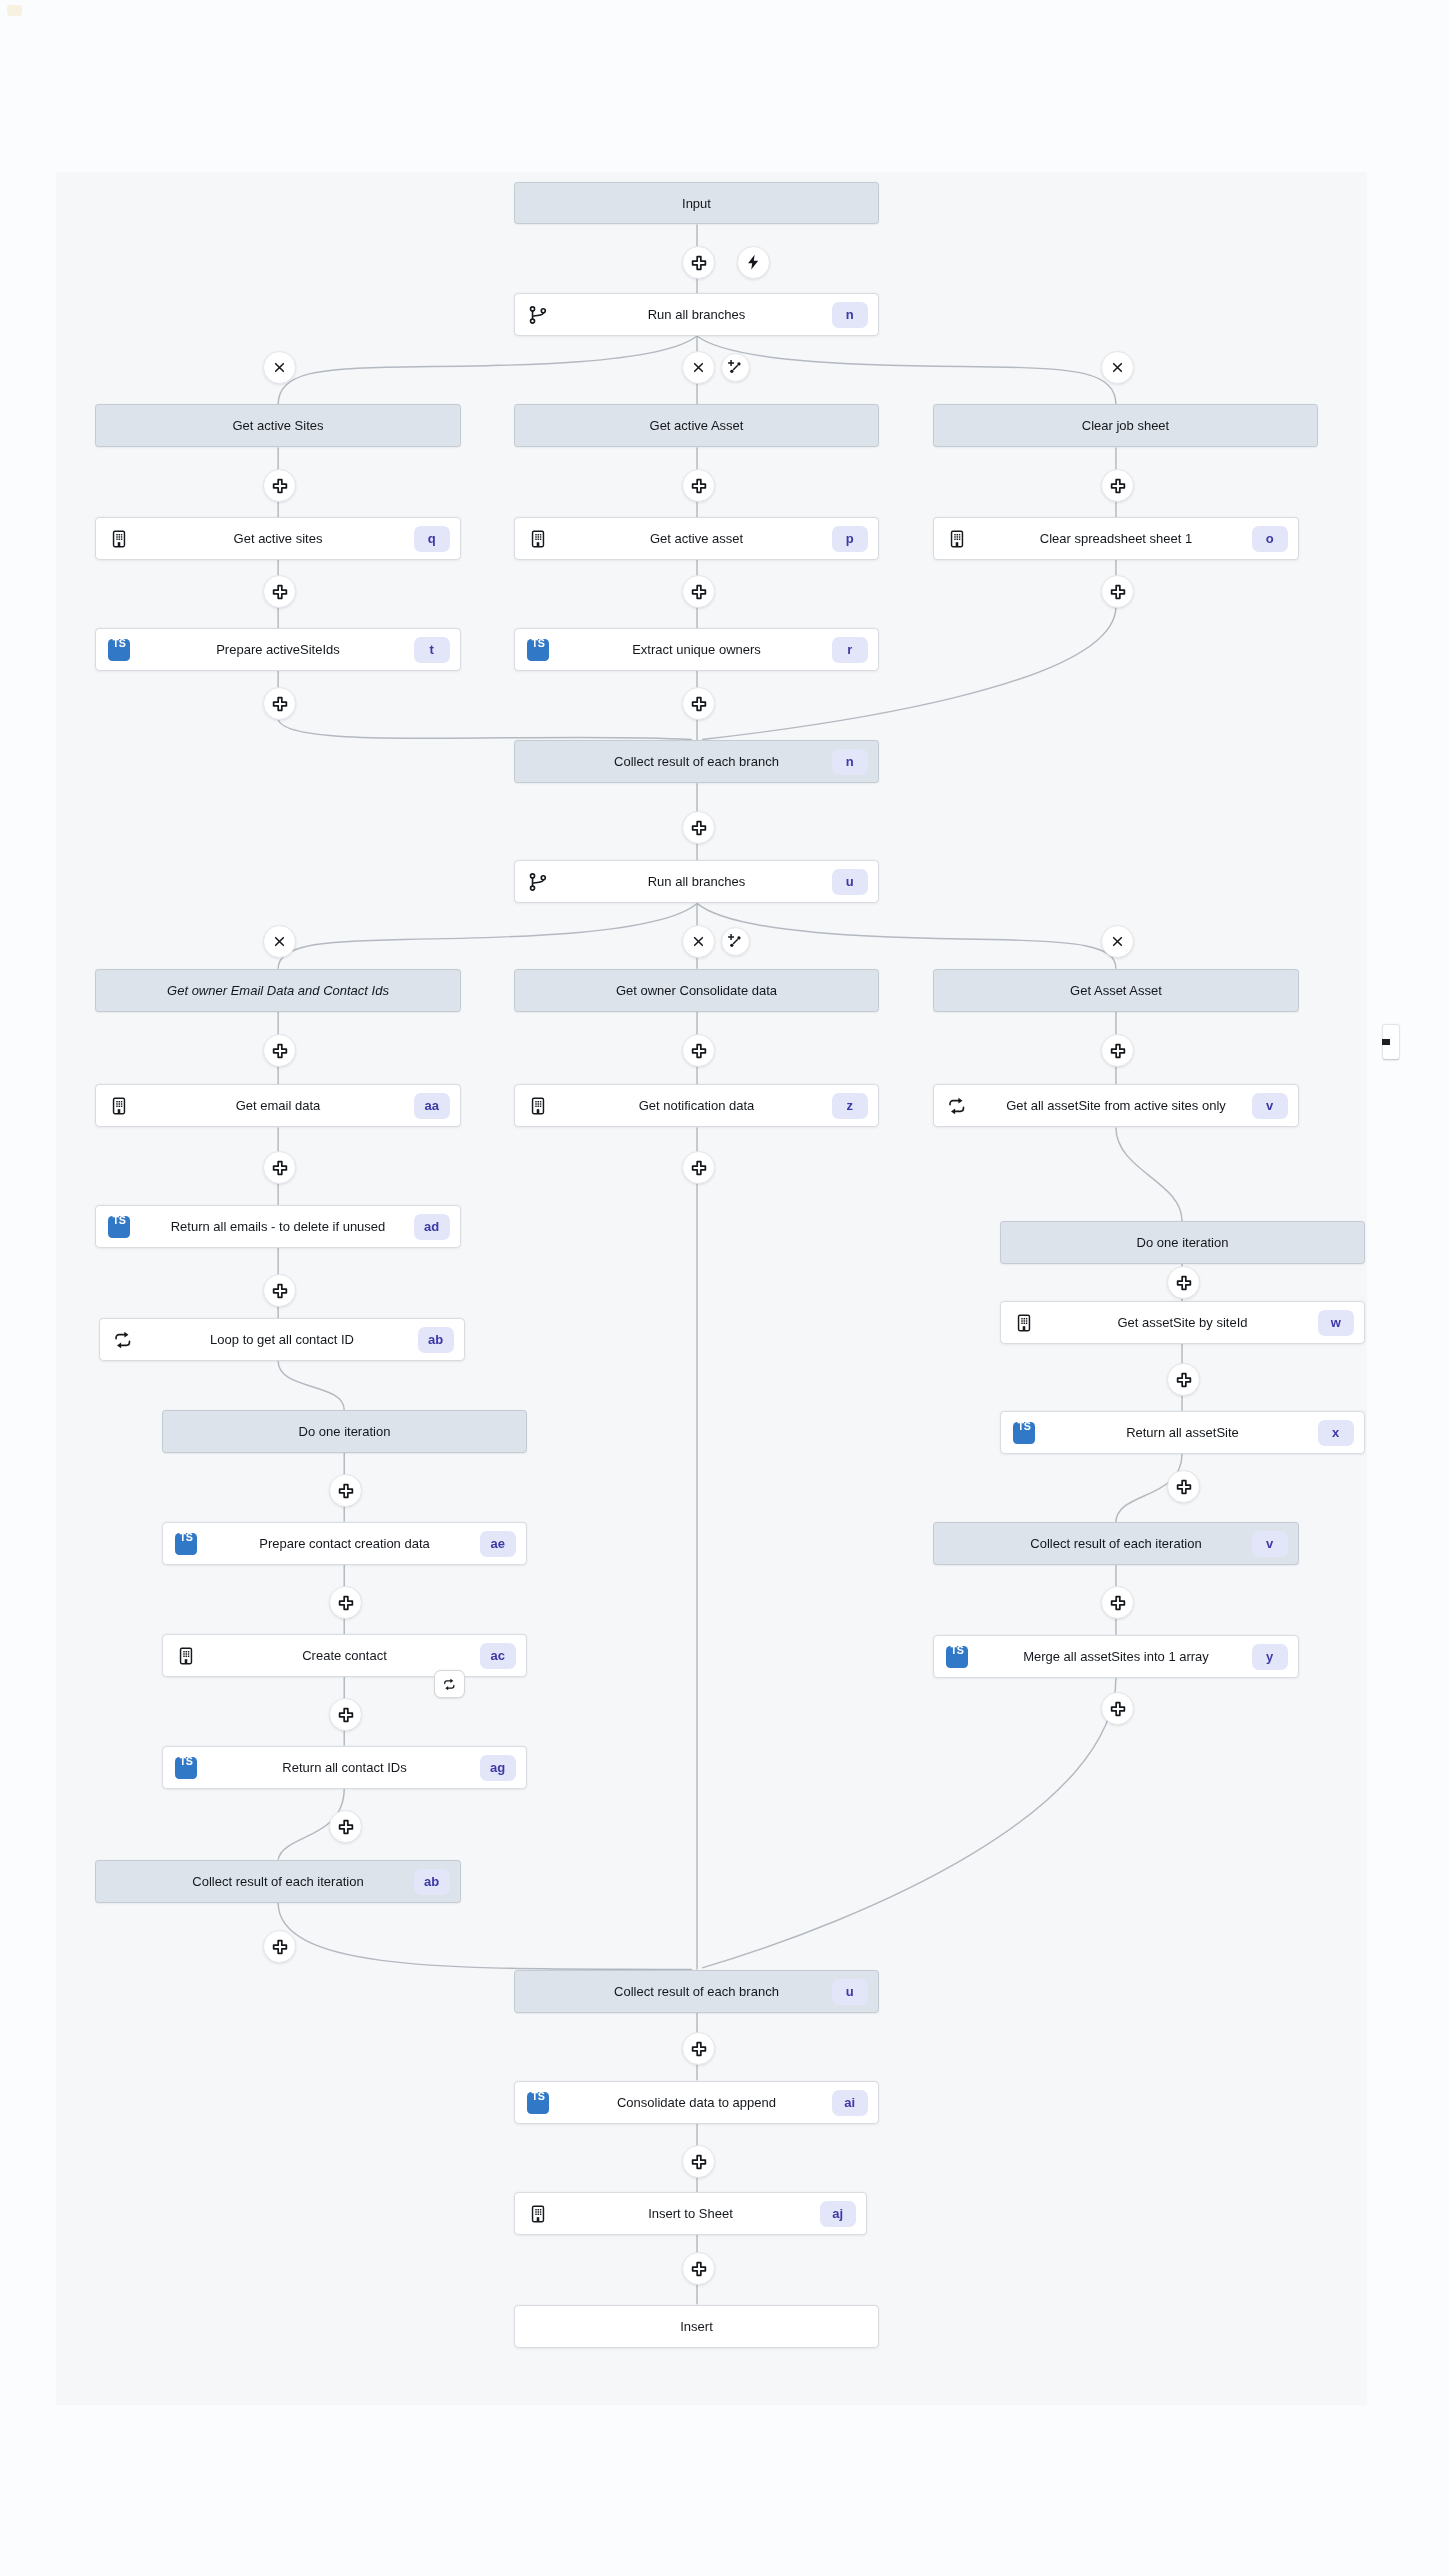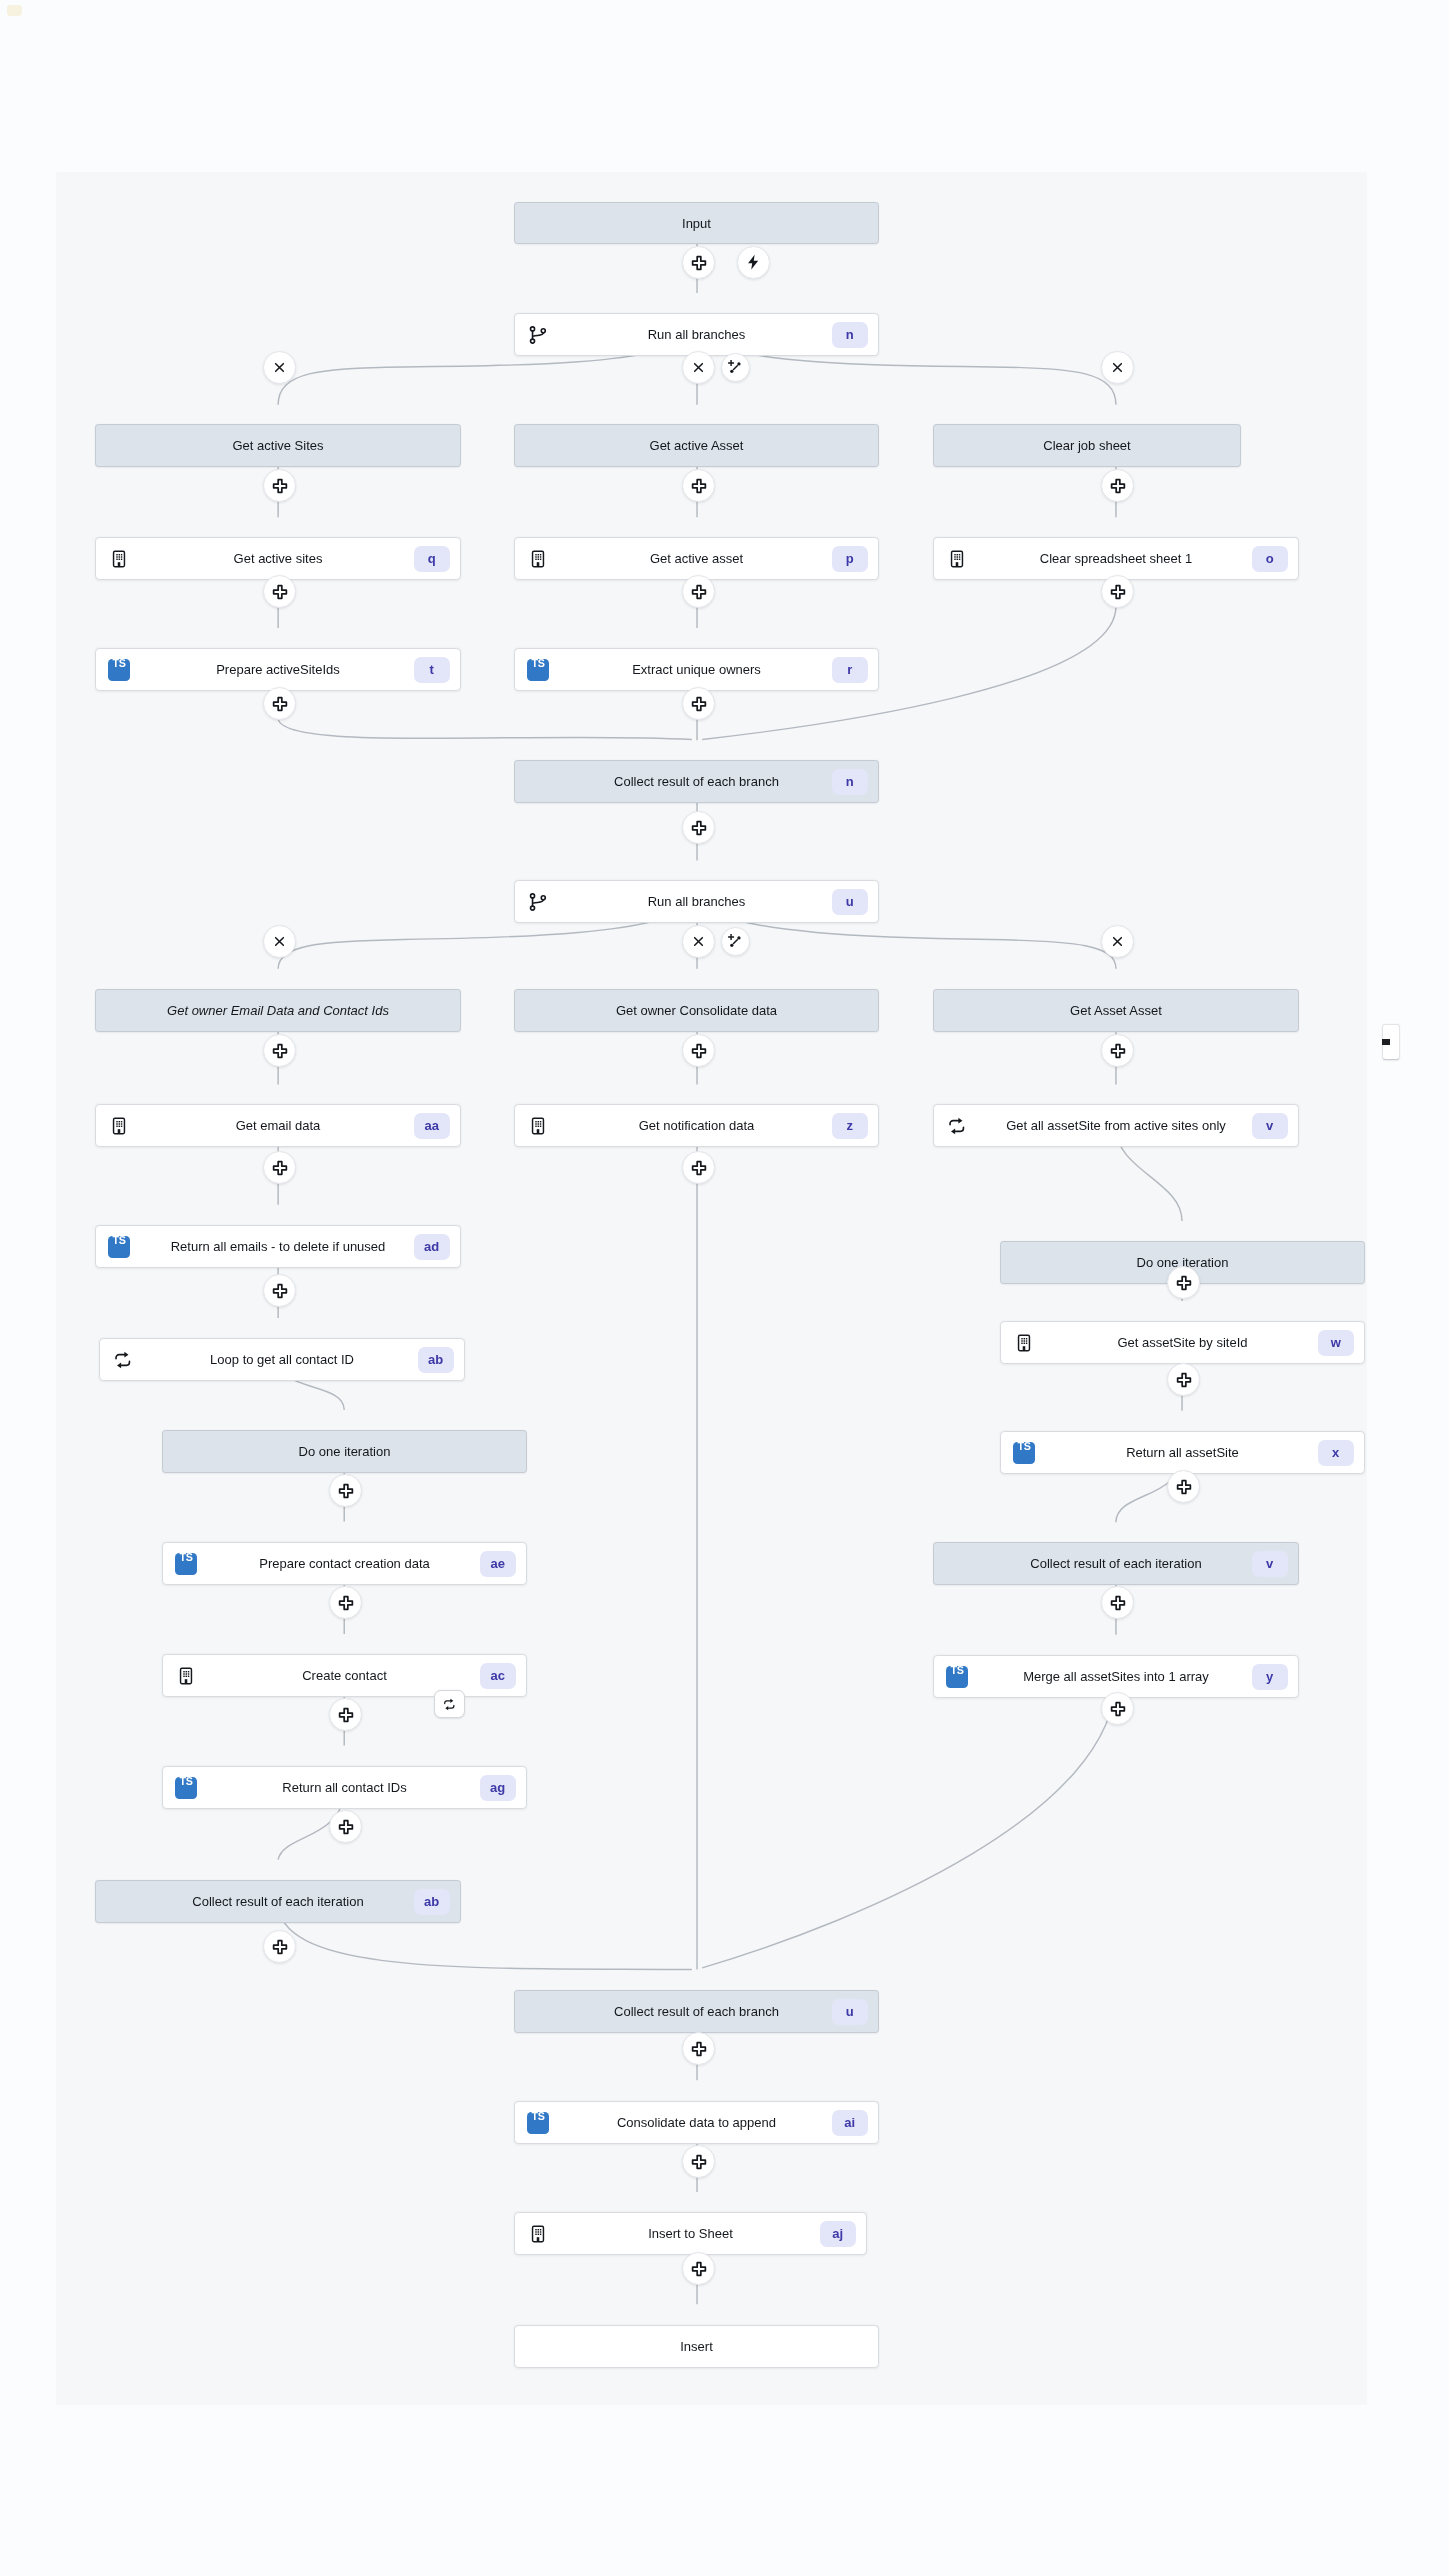--- a/index.html
+++ b/index.html
@@ -15,21 +15,21 @@
   }
   #logo-smudge{
     position:absolute;left:6.9px;top:5.2px;width:15.5px;height:11px;border-radius:3.4px;
     background:#f6efd9;opacity:.85;
   }
   #edges{position:absolute;left:0;top:0;width:1449px;height:2576px;}
   #edges path{stroke:#b3b9c0;stroke-width:1.7;fill:none;}
   .node,.hdr,.plain{
     position:absolute;box-sizing:border-box;height:43px;
     display:flex;align-items:center;justify-content:center;
-    font-size:13px;color:#14181d;margin-top:20px;
+    font-size:13px;color:#14181d;
   }
   .node,.plain{
     background:#ffffff;border:0.9px solid #d8dbdf;border-radius:4.3px;
     box-shadow:0 0.9px 2.6px rgba(20,24,33,.07);
     font-weight:500;
   }
   .hdr{
     background:#dde3ea;border:0.9px solid #c4cbd3;border-radius:3.4px;
     box-shadow:0 0.9px 1.7px rgba(20,24,33,.06);
     font-weight:500;
@@ -131,21 +131,21 @@
       </span>
       <span class="lbl">Run all branches</span>
       <span class="badge">n</span>
     </div>
     <div class="hdr" style="left: 95px; top: 404px; width: 366px;">
       <span class="lbl">Get active Sites</span>
     </div>
     <div class="hdr" style="left: 514px; top: 404px; width: 365px;">
       <span class="lbl">Get active Asset</span>
     </div>
-    <div class="hdr" style="left: 933px; top: 404px; width: 308px;">
+    <div class="hdr" style="left: 933px; top: 404px; width: 385px;">
       <span class="lbl">Clear job sheet</span>
     </div>
     <div class="node" style="left: 95px; top: 517px; width: 366px;">
       <span class="nicon">
         <svg width="20" height="20" viewBox="0 0 22 22">
           <rect x="5" y="2.5" width="12" height="17" rx="1.5" fill="none" stroke="#15181c" stroke-width="1.6"></rect>
           <rect x="8" y="5.5" width="1.6" height="1.6" fill="#15181c"></rect>
           <rect x="10.5" y="5.5" width="1.6" height="1.6" fill="#15181c"></rect>
           <rect x="13" y="5.5" width="1.6" height="1.6" fill="#15181c"></rect>
           <rect x="8" y="8" width="1.6" height="1.6" fill="#15181c"></rect>

